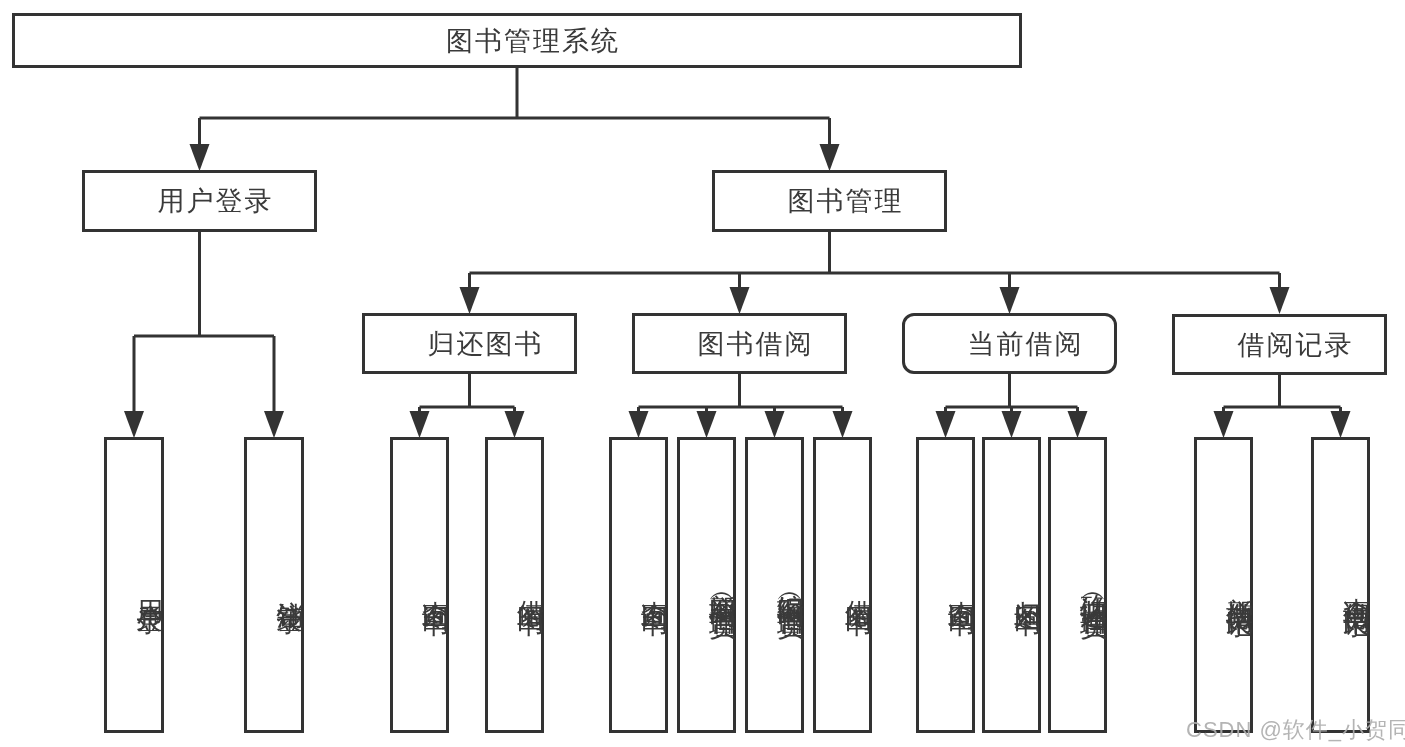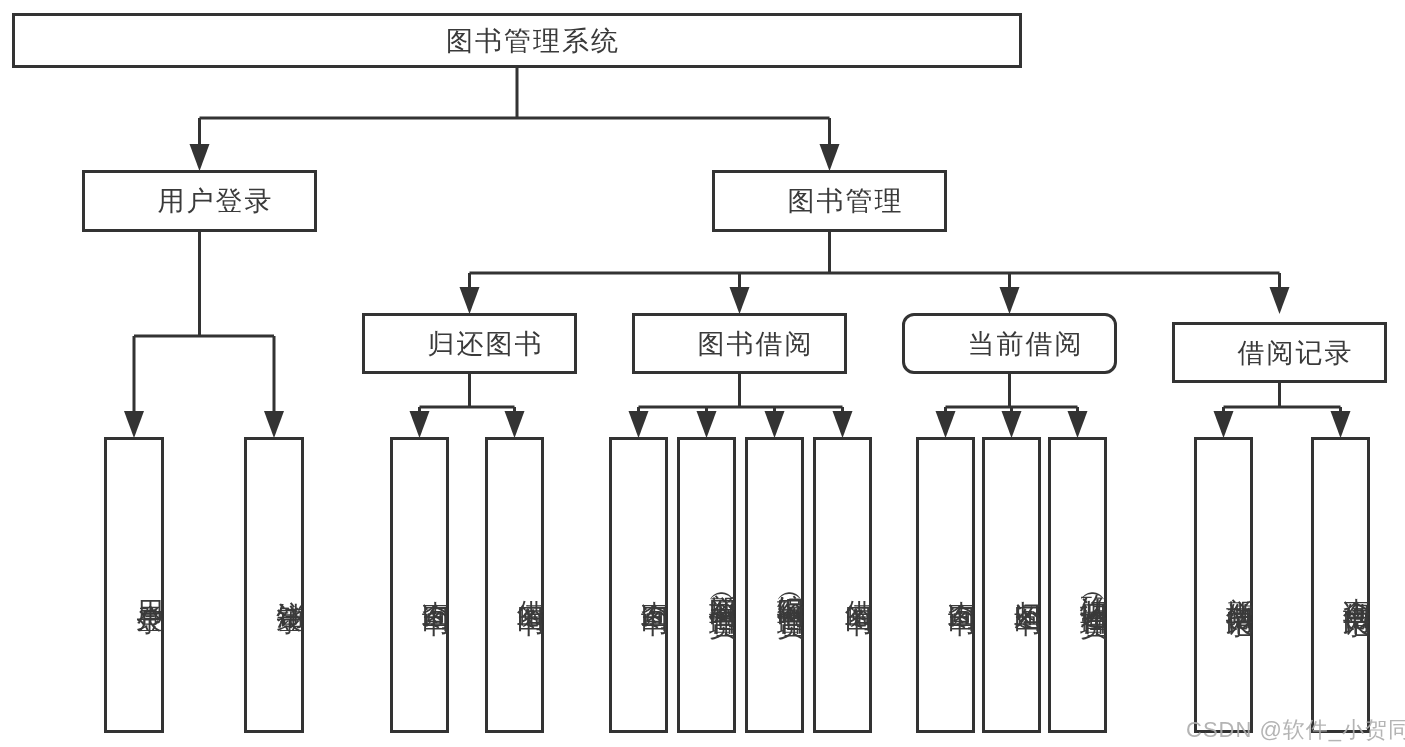--- a/index.html
+++ b/index.html
@@ -94,21 +94,21 @@
     </div>
     <div class="node horizontal" style="left: 362px; top: 313px; width: 215px; height: 61px;">
       <span>归还图书</span>
     </div>
     <div class="node horizontal" style="left: 632px; top: 313px; width: 215px; height: 61px; align-items: center;">
       <span>图书借阅</span>
     </div>
     <div class="node horizontal" style="left: 902px; top: 313px; width: 215px; height: 61px; border-radius: 12px;">
       <span>当前借阅</span>
     </div>
-    <div class="node horizontal" style="left: 1172px; top: 322px; width: 215px; height: 61px;">
+    <div class="node horizontal" style="left: 1172px; top: 314px; width: 215px; height: 61px;">
       <span>借阅记录</span>
     </div>
     <div class="node vertical" style="left: 104px; top: 437px; width: 60px; height: 296px;">
       <span>用户登录</span>
     </div>
     <div class="node vertical" style="left: 244px; top: 437px; width: 60px; height: 296px;">
       <span>注销登录</span>
     </div>
     <div class="node vertical" style="left: 390px; top: 437px; width: 59px; height: 296px;">
       <span>查询图书</span>

